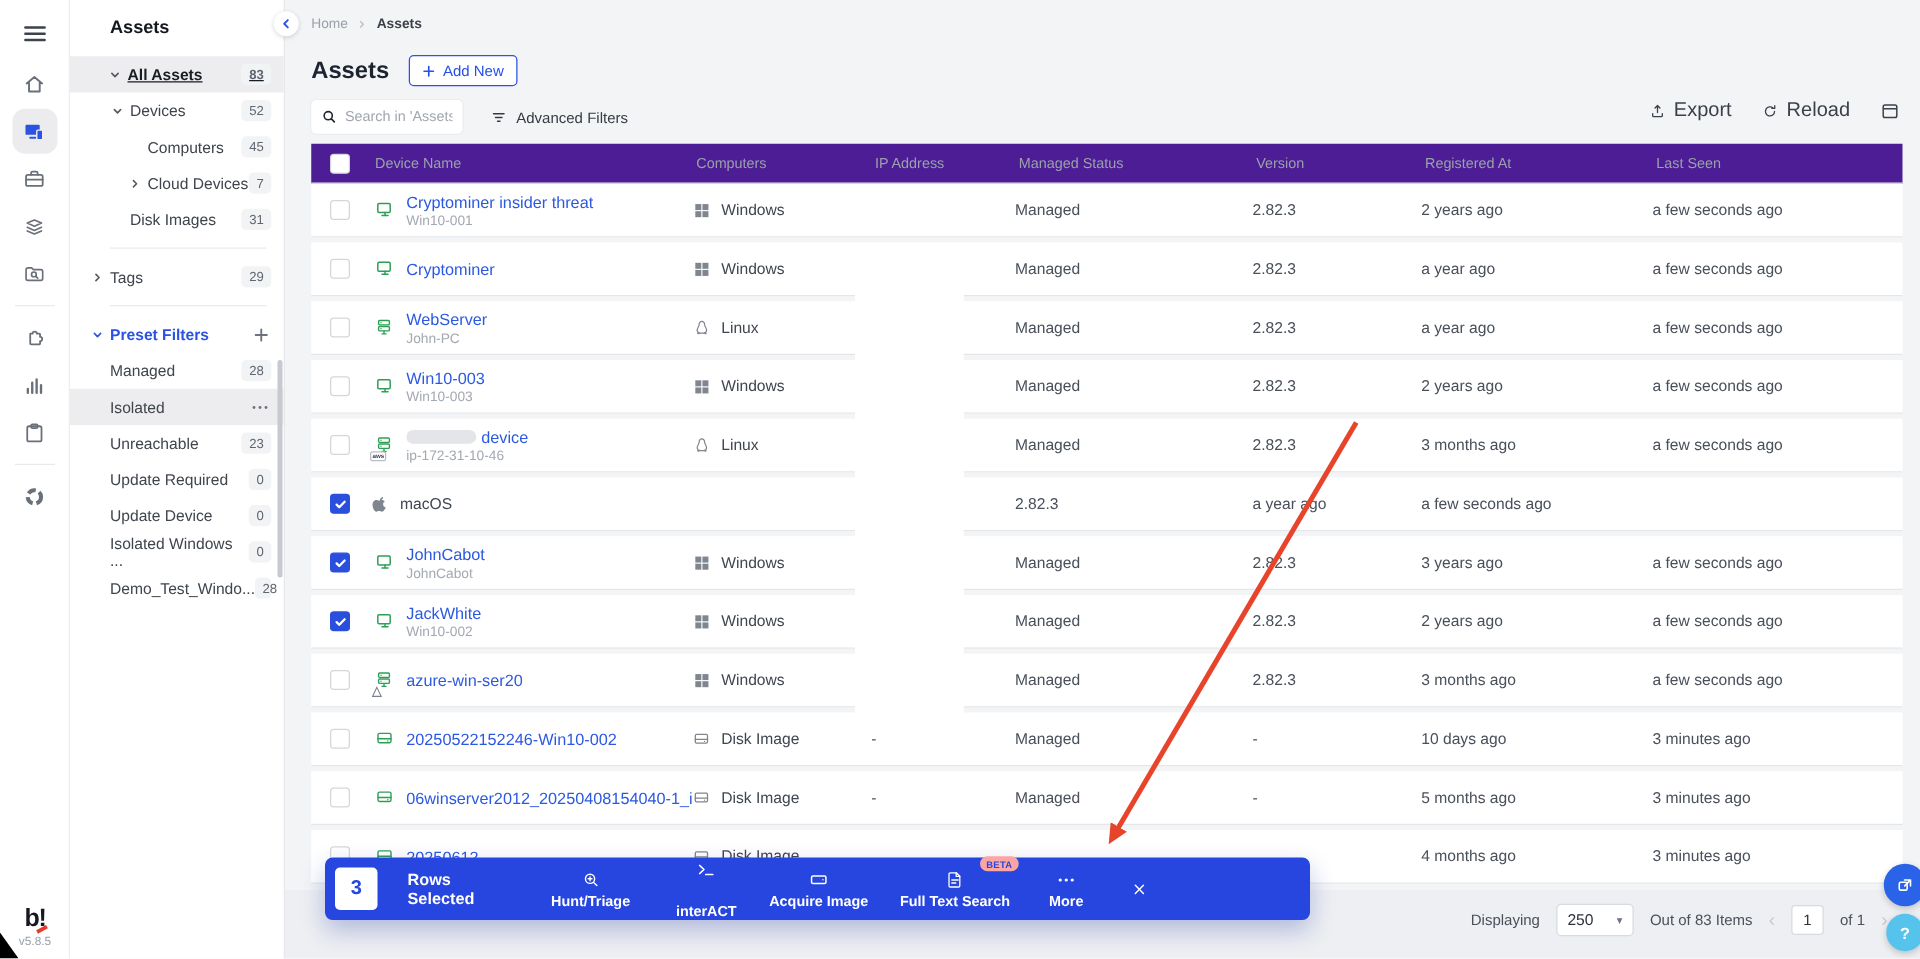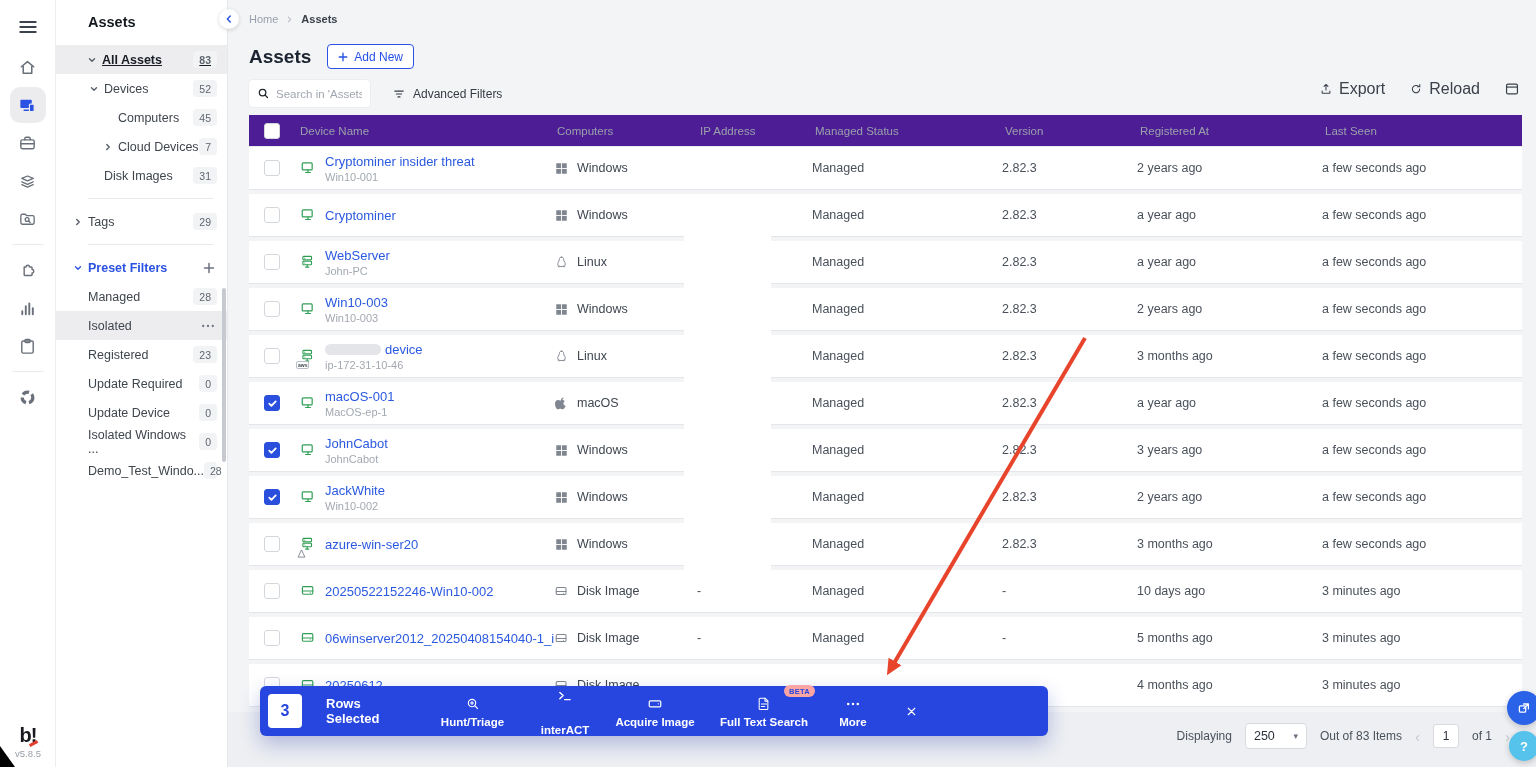--- a/index.html
+++ b/index.html
@@ -269,21 +269,21 @@
           <span>Isolated</span>
           <span class="dotsw icn">
             <svg viewBox="0 0 16 6" fill="currentColor">
               <circle cx="2.5" cy="3" r="1.3"></circle>
               <circle cx="8" cy="3" r="1.3"></circle>
               <circle cx="13.5" cy="3" r="1.3"></circle>
             </svg>
           </span>
         </div>
         <div class="nrow" style="padding-left: 32px;">
-          <span>Registered</span>
+          <span>Unreachable</span>
           <span class="pill">23</span>
         </div>
         <div class="nrow" style="padding-left: 32px;">
           <span>Update Required</span>
           <span class="pill">0</span>
         </div>
         <div class="nrow" style="padding-left: 32px;">
           <span>Update Device</span>
           <span class="pill">0</span>
         </div>
@@ -553,32 +553,20 @@
    <div class="c-txt">2.82.3</div>
    <div class="c-txt">3 months ago</div>
    <div class="c-txt">a few seconds ago</div>
           </div>
           <div class="grid t-row">
             <div class="c-check">
               <span class="cb on">
                 <svg viewBox="0 0 12 12" fill="none" stroke="#fff" stroke-width="2" stroke-linecap="round" stroke-linejoin="round">
                   <path d="M2.5 6.2l2.3 2.3 4.7-4.8"></path>
                 </svg>
-              </span>
-            </div>
-   <div class="c-dev">
-              <span class="dev-ic"><svg viewBox="0 0 20 20" fill="none" stroke="currentColor" stroke-width="1.5" stroke-linecap="round" stroke-linejoin="round">
-                  <rect x="2.8" y="3.6" width="12.4" height="8.8" rx="1.2"></rect>
-                  <path d="M10 12.6v2.2M7 15.6h6"></path>
-                </svg></span>
-              <span class="dev-t">
-                <span class="dev-name">
-                  <span>macOS-001</span>
-                </span>
-                <span class="dev-sub">MacOS-ep-1</span>
               </span>
             </div>
    <div class="c-plat">
               <span class="p-ic icn">
                 <svg viewBox="0 0 20 20" fill="currentColor">
                   <path d="M12.6 2c.1 1-.3 1.9-.9 2.6-.6.7-1.6 1.2-2.5 1.1-.1-.9.4-1.9 1-2.5.6-.7 1.7-1.2 2.4-1.2zM15.5 13.2c-.4 1-.6 1.4-1.2 2.2-.7 1.1-1.7 2.4-3 2.4-1.1 0-1.4-.7-2.9-.7-1.5 0-1.8.7-2.9.7-1.2 0-2.2-1.2-2.9-2.3-1.5-2.9-1.7-6.3-.5-8.1.8-1.3 2.1-2 3.3-2 1.2 0 2 .7 3 .7 1 0 1.6-.7 3-.7 1.1 0 2.2.6 3 1.6-2.7 1.5-2.3 5.3 1.1 6.2z"></path>
                 </svg>
               </span>
               <span>macOS</span>
             </div>

